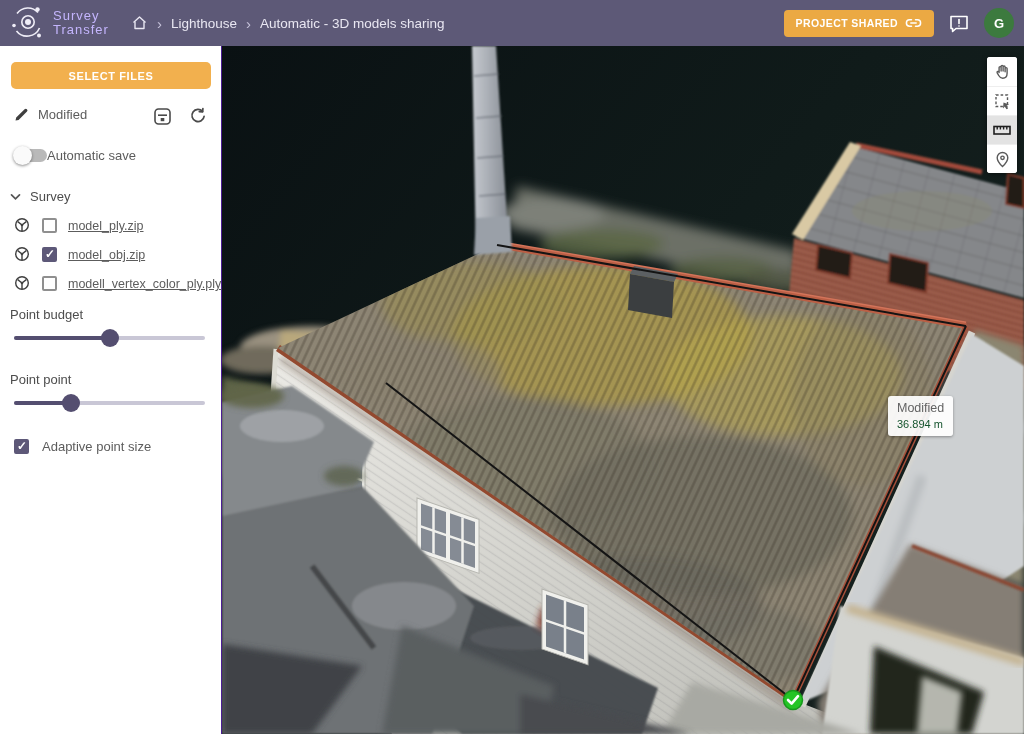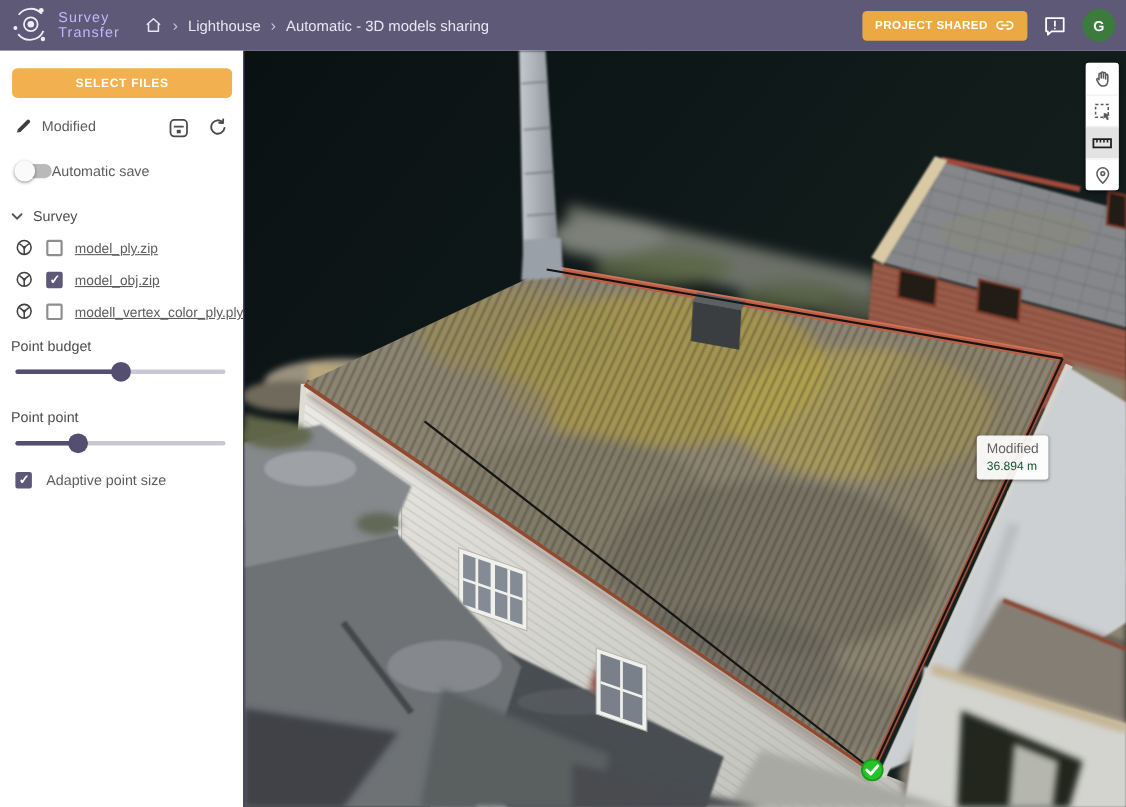--- a/index.html
+++ b/index.html
@@ -35,21 +35,21 @@
   .cbx { width:15px; height:15px; border:2px solid #8f8f8f; border-radius:2px; background:#fff; margin-left:12px; position:relative; cursor:pointer; flex:0 0 auto; }
   .cbx.checked { background:#5d5878; border-color:#5d5878; }
   .cbx.checked::after { content:"✓"; position:absolute; left:1px; top:-2px; color:#fff; font-size:12px; font-weight:bold; }
   .layer-row .lbl { margin-left:11px; cursor:pointer; white-space:nowrap; }
   .slider-label { margin:24px 0 0 10px; color:#4d4d4d; }
   .slider-label.first { margin-top:16px; }
   .slider { position:relative; height:20px; margin:6px 16px 0 14px; cursor:pointer; --p:50%; }
   .slider .track { position:absolute; left:0; right:0; top:8px; height:4px; border-radius:2px; background:#c9c7d6; }
   .slider .fill { position:absolute; left:0; top:8px; height:4px; border-radius:2px; background:#544e70; width:var(--p); }
   .slider .thumb { position:absolute; top:1px; left:var(--p); width:18px; height:18px; border-radius:50%; background:#544e70; transform:translateX(-50%); cursor:grab; }
-  .row-adaptive { display:flex; align-items:center; margin:16px 14px 0 14px; }
+  .row-adaptive { display:flex; align-items:center; margin:26px 14px 0 14px; }
   .row-adaptive .cbx { margin-left:0; }
   .row-adaptive .lbl { margin-left:13px; }
 
   
   .viewport { position:absolute; left:222px; top:46px; width:802px; height:688px; background:#0c1414; overflow:hidden; }
   .scene { position:absolute; inset:0; display:block; cursor:crosshair; }
 
   .vtoolbar { position:absolute; right:7px; top:11px; width:30px; background:#fff; border-radius:3px; box-shadow:0 1px 5px rgba(0,0,0,.5); overflow:hidden; z-index:10; }
   .vtool { width:30px; height:29px; background:#fff; border:none; display:flex; align-items:center; justify-content:center; cursor:pointer; }
   .vtool + .vtool { border-top:1px solid #eee; }

